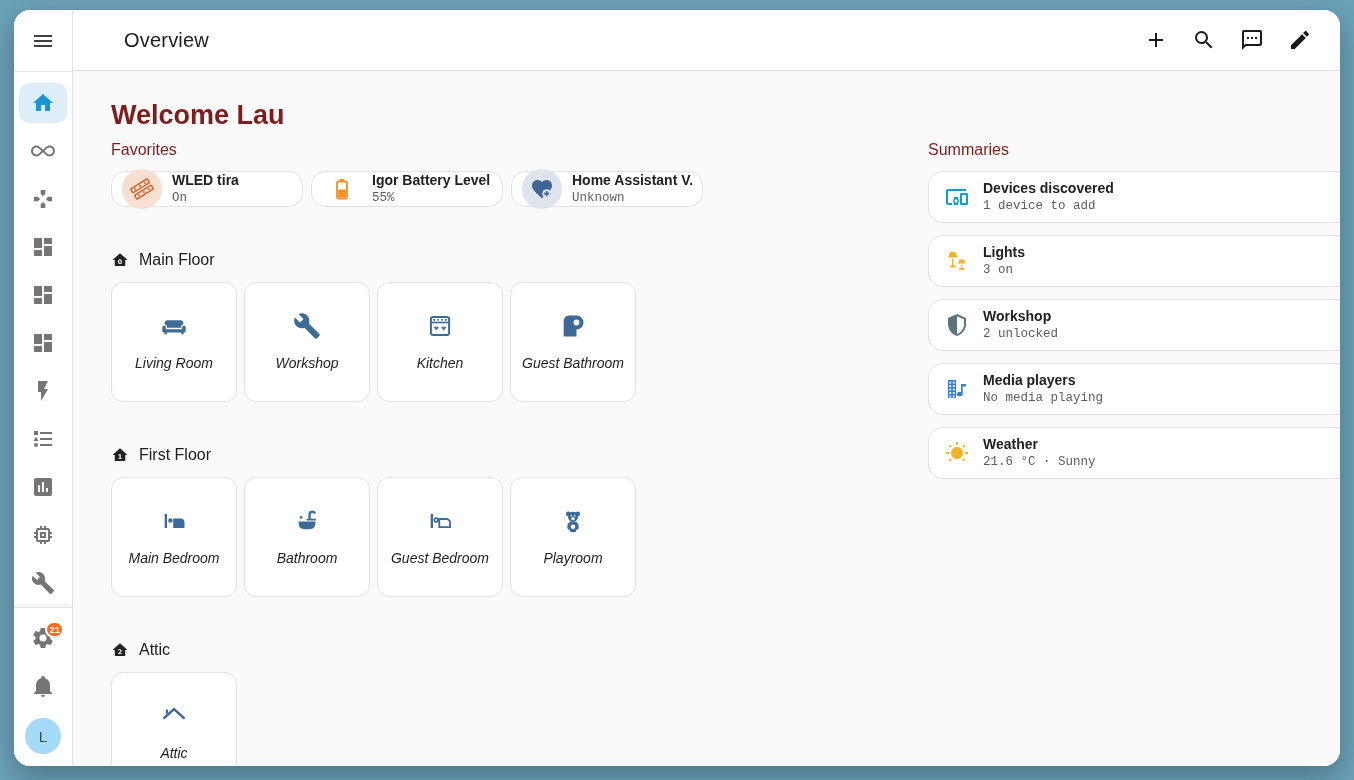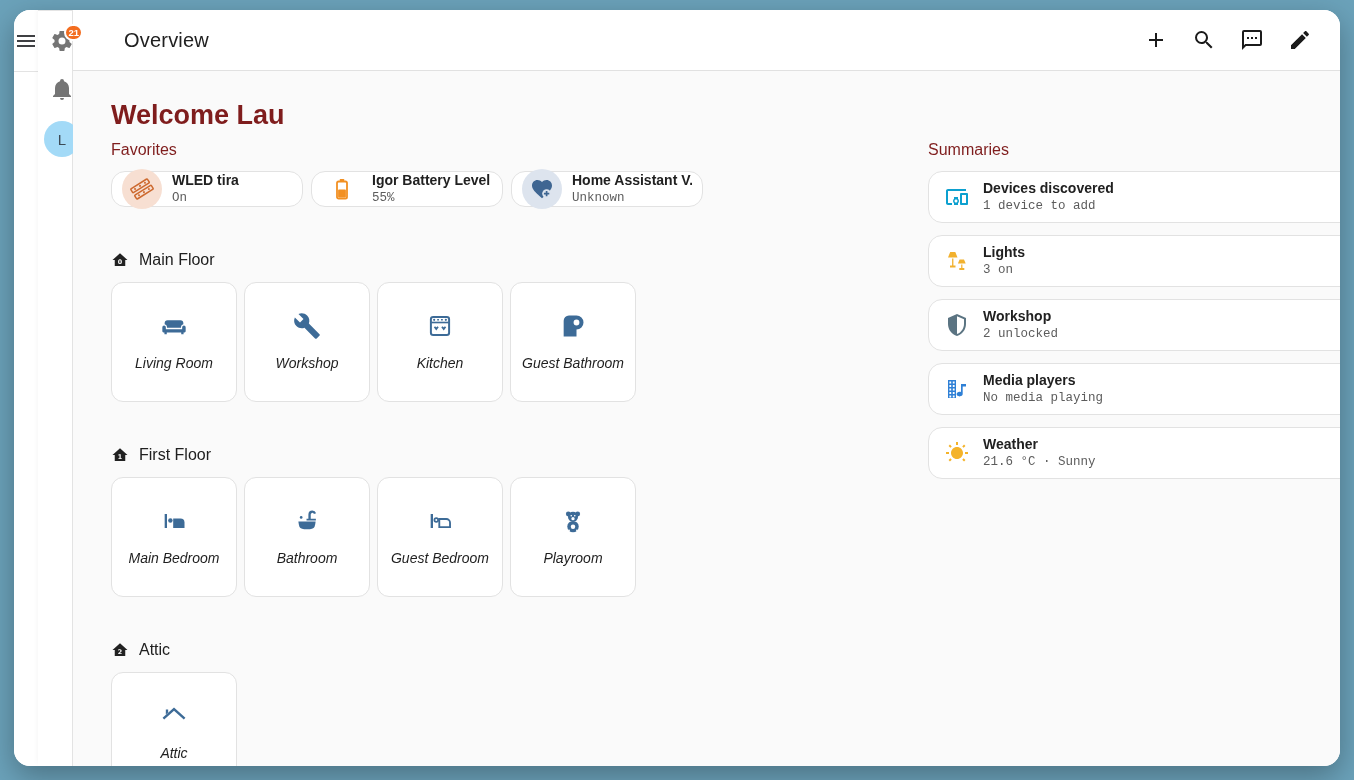--- a/index.html
+++ b/index.html
@@ -12,21 +12,21 @@
   }
   .window{
     position:absolute;left:14px;top:10px;width:1326px;height:756px;
     background:#ffffff;border-radius:16px;overflow:hidden;
     box-shadow:0 10px 30px rgba(0,0,0,.30);
     display:flex;
   }
   
   .sidebar{
     width:58px;flex:none;background:#fff;border-right:1px solid #e3e3e3;
-    display:flex;
+    display:flex;flex-direction:column;
   }
   .sb-top{height:61px;flex:none;border-bottom:1px solid #e3e3e3;display:flex;align-items:center;justify-content:center;}
   .sb-nav{flex:1;display:flex;flex-direction:column;align-items:center;padding-top:7px;overflow:hidden;}
   .sb-item{width:48px;height:48px;display:flex;align-items:center;justify-content:center;color:#757575;cursor:pointer;}
   .sb-item .pill{width:48px;height:40px;border-radius:10px;display:flex;align-items:center;justify-content:center;}
   .sb-item.active .pill{background:#ddeef9;}
   .sb-bottom{
     flex:none;border-top:1px solid #e4e4e4;box-shadow:0 -3px 6px rgba(0,0,0,.05);
     display:flex;flex-direction:column;align-items:center;padding:6px 0 12px;
   }

